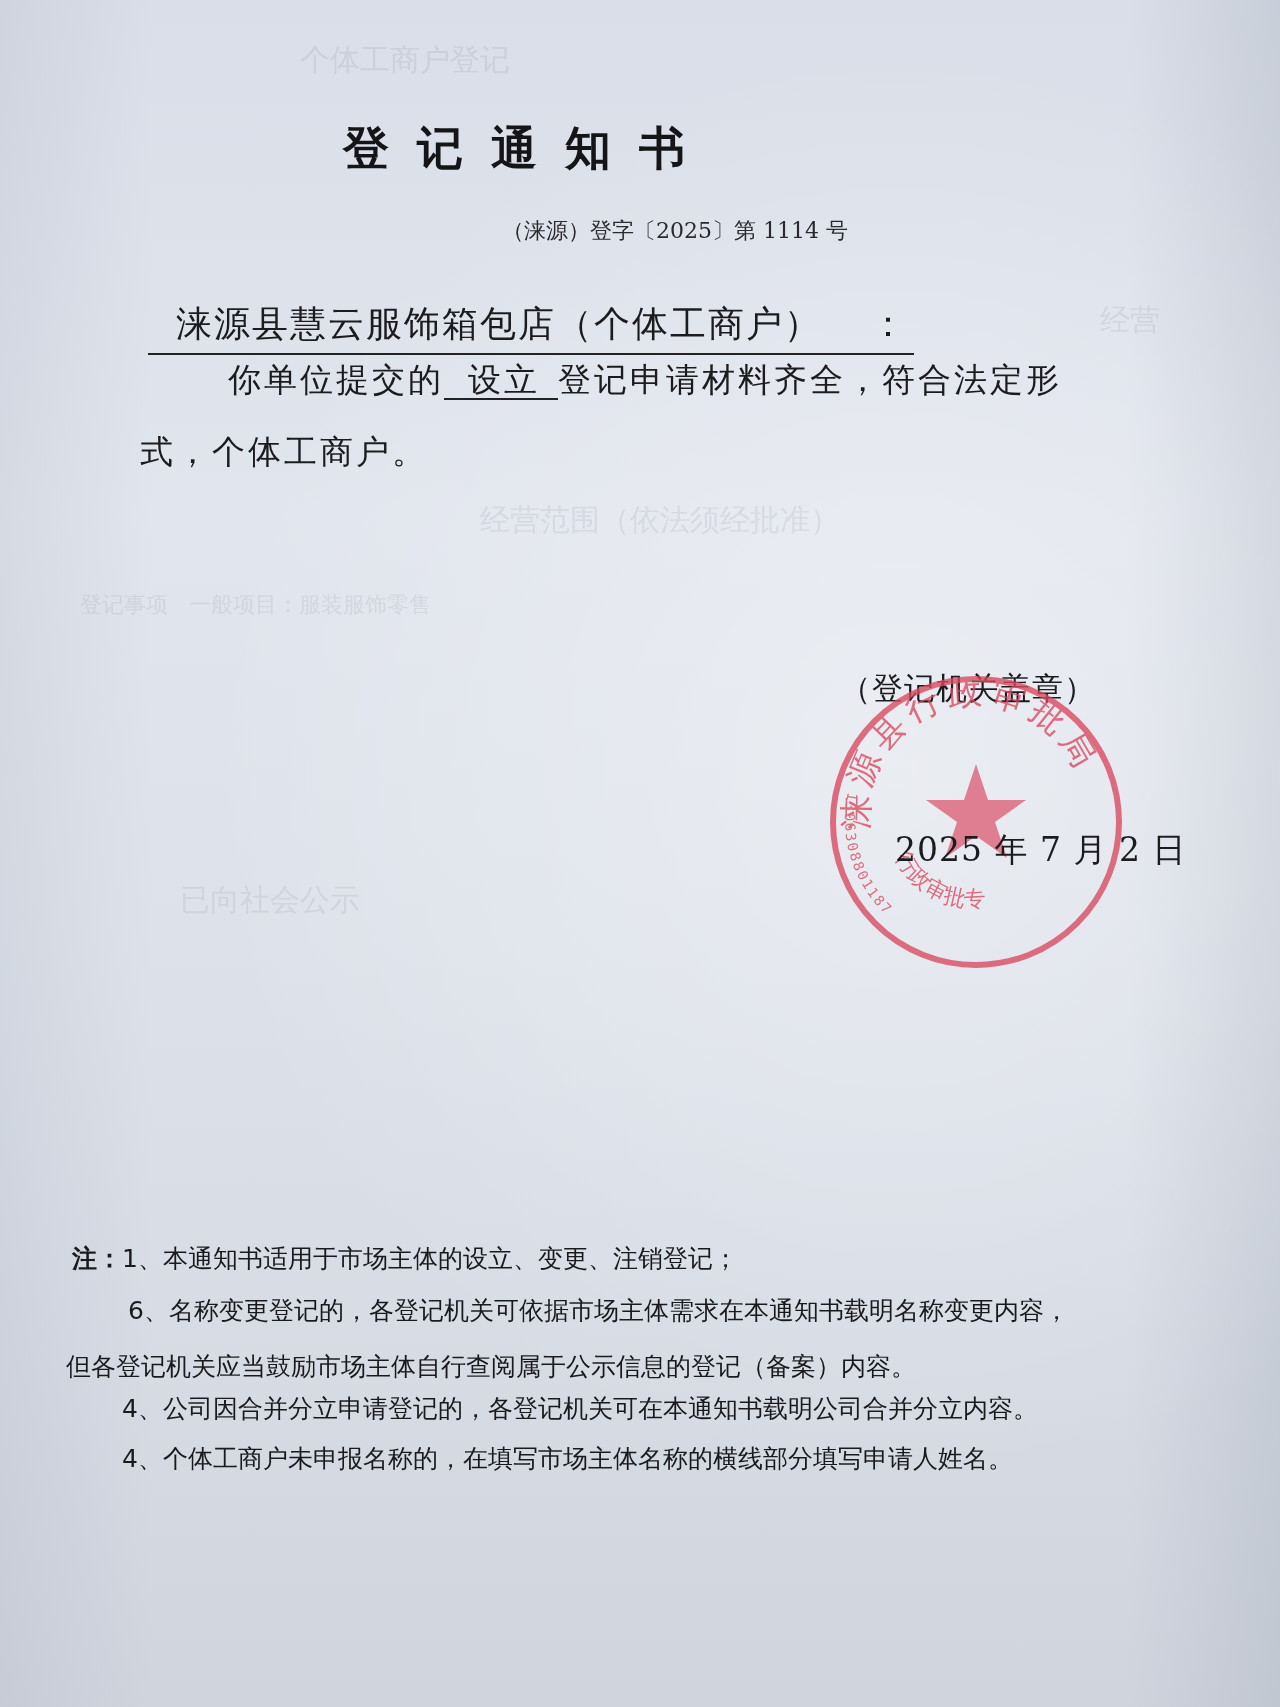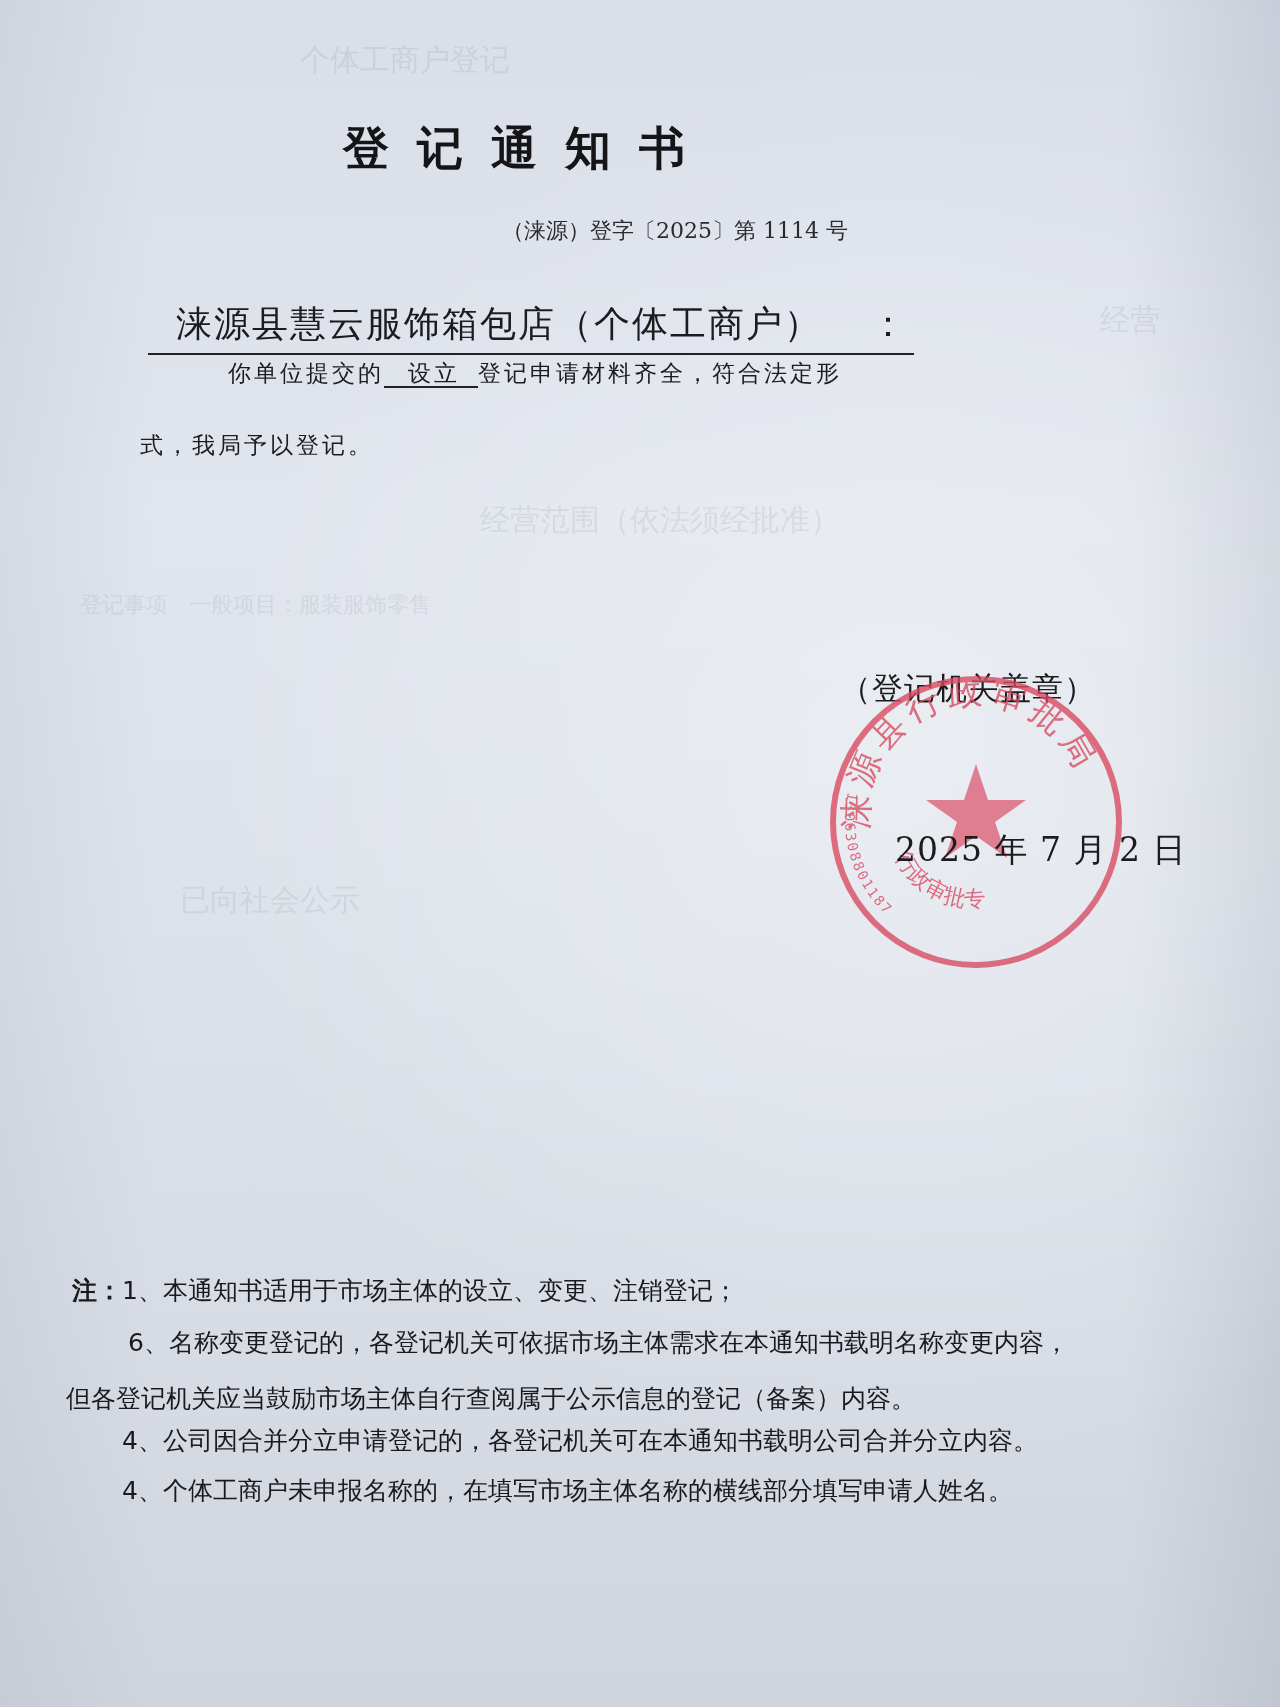--- a/index.html
+++ b/index.html
@@ -31,21 +31,21 @@
     font-size: 22px; color: #2a2a2c;
   }
   .addressee {
     position: absolute; top: 300px; left: 148px; width: 766px;
     font-family: "DejaVu Sans", sans-serif; font-size: 36px;
     border-bottom: 2px solid #222; padding-bottom: 4px; letter-spacing: 2px;
   }
   .addressee .name { margin-left: 28px; }
   .addressee .colon { position: absolute; right: 6px; }
   .body-line {
-    position: absolute; font-family: "DejaVu Sans", sans-serif; font-size: 23px;
+    position: absolute; font-family: "DejaVu Sans", sans-serif; font-size: 33px;
     letter-spacing: 3px; white-space: nowrap;
   }
   .blank {
     display: inline-block; border-bottom: 2px solid #222; padding: 0 18px 0 24px;
     line-height: 1.1;
   }
   .seal-label {
     position: absolute; top: 668px; left: 840px;
     font-family: "DejaVu Sans", sans-serif; font-size: 31px; letter-spacing: 1px;
   }
@@ -54,21 +54,21 @@
     white-space: nowrap; letter-spacing: 1px;
   }
   .stamp {
     position: absolute; left: 826px; top: 672px; width: 300px; height: 300px;
     z-index: 2; opacity: 0.78;
   }
   .notes {
     position: absolute; left: 60px; top: 1242px; width: 1220px;
     font-family: "DejaVu Sans", sans-serif; font-size: 25px; color: #1a1a1c;
   }
-  .notes div { position: absolute; white-space: nowrap; margin-top: 32px; }
+  .notes div { position: absolute; white-space: nowrap; }
 </style>
 </head>
 <body>
 
 <div class="shade"></div>
 
 <div class="ghost" style="top:40px;left:300px;">个体工商户登记</div>
 <div class="ghost" style="top:300px;left:1100px;">经营</div>
 <div class="ghost" style="top:500px;left:480px;">经营范围（依法须经批准）</div>
 <div class="ghost" style="top:590px;left:80px;font-size:22px;">登记事项 &nbsp; 一般项目：服装服饰零售</div>
@@ -78,21 +78,21 @@
 <div class="docno">（涞源）登字〔2025〕第 1114 号</div>
 
 <div class="addressee">
   <span class="name">涞源县慧云服饰箱包店（个体工商户）</span>
   <span class="colon">：</span>
 </div>
 
 <div class="body-line" style="top:358px;left:228px;">
   <span>你单位提交的</span><span class="blank">设立</span><span>登记申请材料齐全，符合法定形</span>
 </div>
-<div class="body-line" style="top:430px;left:140px;">式，我局予以登记。</div>
+<div class="body-line" style="top:430px;left:140px;">式，个体工商户。</div>
 
 <div class="seal-label">（登记机关盖章）</div>
 
 <svg class="stamp" viewBox="0 0 300 300">
   <defs>
     <path id="arcTop" d="M 45 165 A 108 108 0 1 1 255 165"></path>
     <path id="arcInner" d="M 70 185 A 82 82 0 0 0 165 232"></path>
     <path id="arcNum" d="M 22 120 A 130 130 0 0 0 110 272"></path>
   </defs>
   <circle cx="150" cy="150" r="143" fill="none" stroke="#d9485f" stroke-width="6"></circle>

